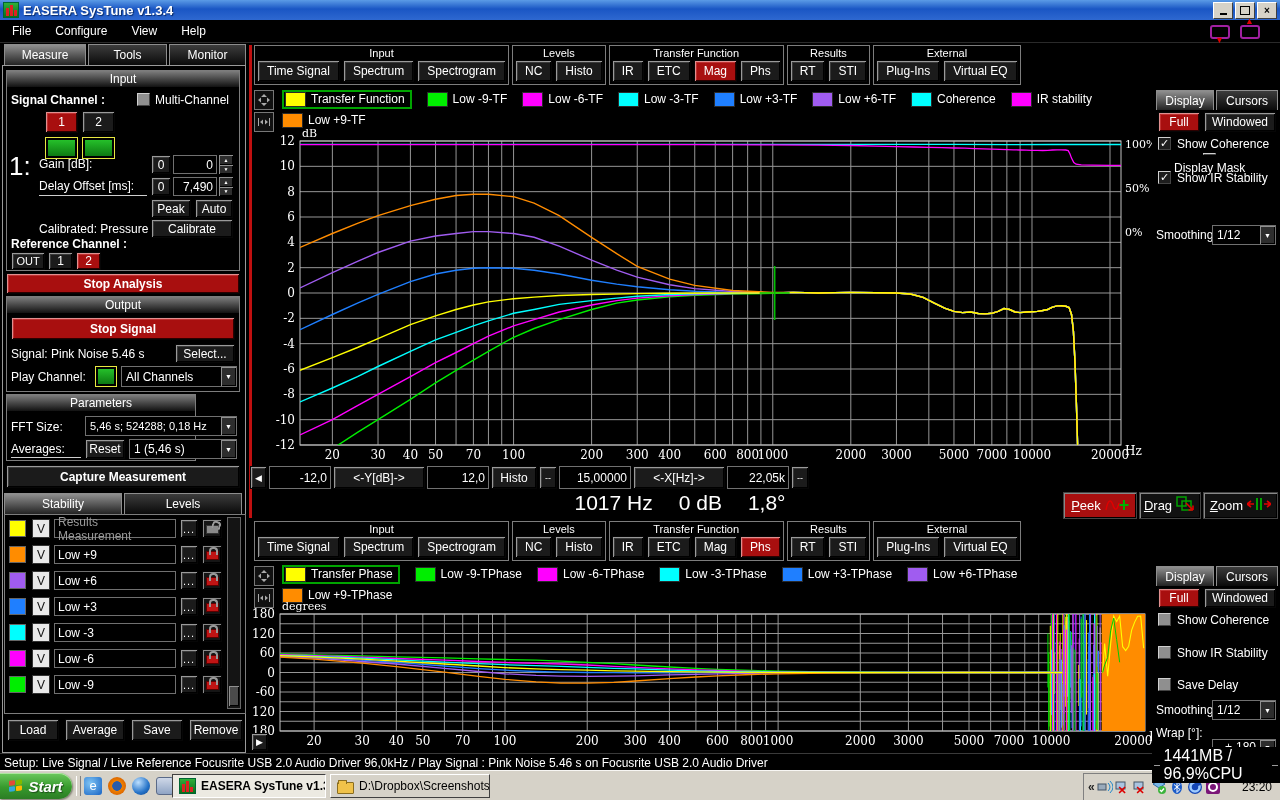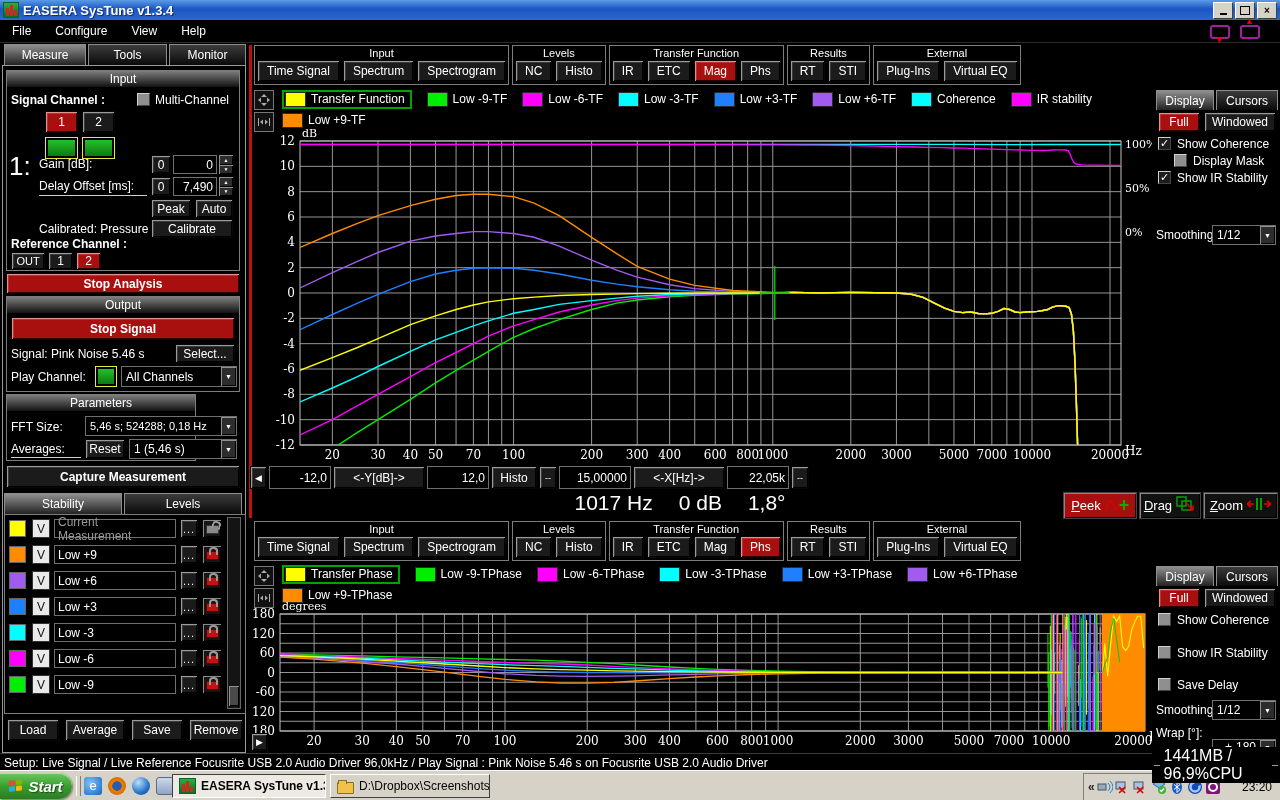--- a/index.html
+++ b/index.html
@@ -258,21 +258,21 @@
       <div class="abs btn bold" style="left:3px;top:399px;width:234px;height:23px;">Capture Measurement</div>
 
       <div id="ov-tabs"></div>
       <div id="ov-list" style="left:1px;top:448px;width:240px;height:198px;">
         <div class="abs" style="left:222px;top:2px;width:14px;height:192px;border:1px solid #666;background:#141414;box-sizing:border-box;">
           <div class="abs" style="left:1px;top:168px;width:10px;height:20px;background:#4a4a4a;box-shadow:inset 1px 1px 0 #909090,inset -1px -1px 0 #000;"></div>
         </div>
       <div class="ovrow" style="left: 0px; top: 2px; width: 220px;">
             <span class="ovsw" style="background: rgb(255, 255, 0);"></span>
             <span class="ovv">V</span>
-            <div class="ovname field" style="color: rgb(154, 154, 154);">Current Measurement</div>
+            <div class="ovname field" style="color: rgb(154, 154, 154);">Results Measurement</div>
             <div class="ovdots btn">...</div>
             <span class="ovlock lock-open">
               <span class="lockbody"></span>
             </span>
           </div>
           <div class="ovrow" style="left: 0px; top: 28px; width: 220px;">
             <span class="ovsw" style="background: rgb(255, 140, 0);"></span>
             <span class="ovv">V</span>
             <div class="ovname field">Low +9</div>
             <div class="ovdots btn">...</div>
@@ -575,21 +575,21 @@
 
   <div class="sp" id="display-top" style="left:1152px;top:88px;height:162px;">
       <div class="tab active" style="position: absolute; left: 4px; top: 2px; width: 58px; height: 20px;">Display</div>
       <div class="tab" style="position: absolute; left: 64px; top: 2px; width: 62px; height: 20px;">Cursors</div>
       <div class="btn red abs" style="left: 6px; top: 24px; width: 42px; height: 20px;">Full</div>
       <div class="btn abs" style="left: 52px; top: 24px; width: 72px; height: 20px;">Windowed</div>
       <div class="cbrow" style="left: 6px; top: 48px;">
         <span class="cb checked"></span>
         <span>Show Coherence</span>
       </div>
-      <div class="cbrow" style="left: 22px; top: 65px;">
+      <div class="cbrow" style="left: 22px; top: 65px; flex-direction: column;">
         <span class="cb"></span>
         <span>Display Mask</span>
       </div>
       <div class="cbrow" style="left: 6px; top: 82px;">
         <span class="cb checked"></span>
         <span>Show IR Stability</span>
       </div>
       <div class="sp-lbl" style="left: 4px; top: 140px;">Smoothing:</div>
       <div class="dd abs" style="left: 60px; top: 137px; width: 64px; height: 20px;">
         <span class="val">1/12</span>

